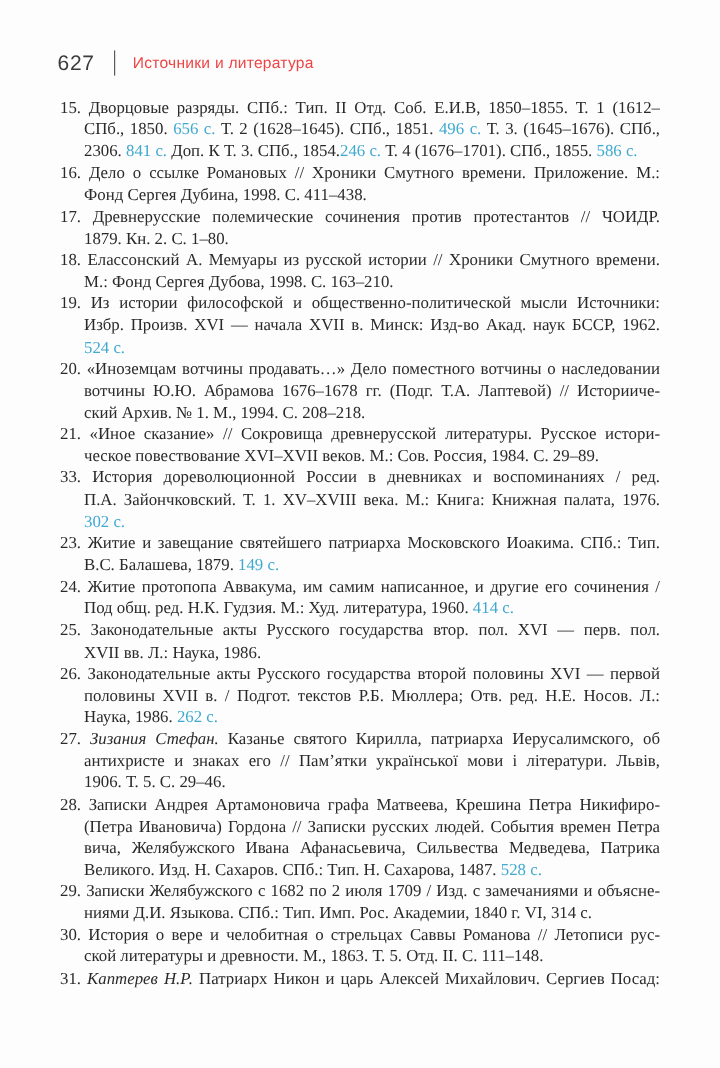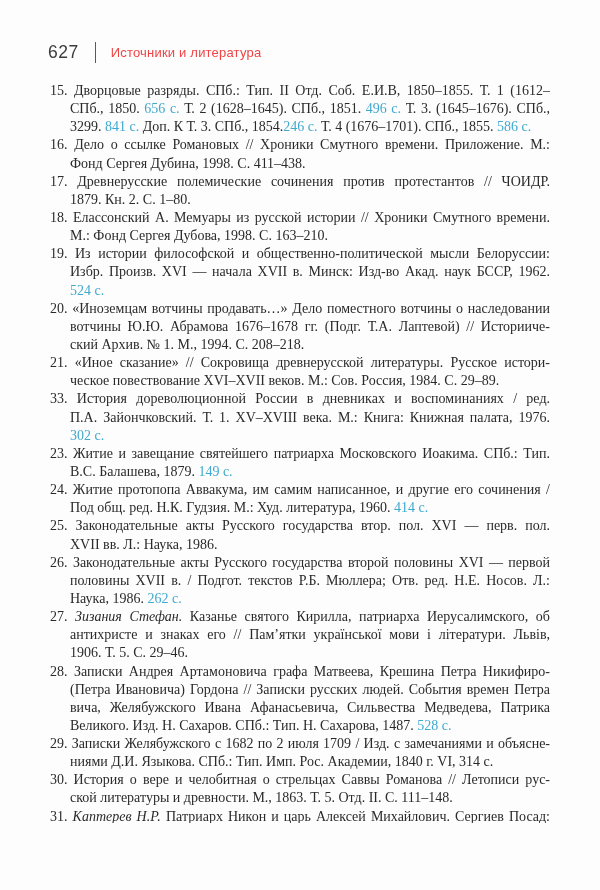--- a/index.html
+++ b/index.html
@@ -65,36 +65,36 @@
 <div class="page">
   <div class="header">
     <span class="pagenum">627</span>
     <span class="hdivider"></span>
     <span class="section">Источники и литература</span>
   </div>
   <div class="biblist" id="biblist">
       <div class="entry">
         <div class="line"><span class="num">15.</span> <span class="tx">Дворцовые разряды. СПб.: Тип. II Отд. Соб. Е.И.В, 1850–1855. Т. 1 (1612–1628).</span></div>
         <div class="line cont"><span class="tx">СПб., 1850. </span><span class="lk">656 с.</span><span class="tx"> Т. 2 (1628–1645). СПб., 1851. </span><span class="lk">496 с.</span><span class="tx"> Т. 3. (1645–1676). СПб.,</span></div>
-        <div class="line cont last"><span class="tx">3299. </span><span class="lk">841 с.</span><span class="tx"> Доп. К Т. 3. СПб., 1854.</span><span class="lk">246 с.</span><span class="tx"> Т. 4 (1676–1701). СПб., 1855. </span><span class="lk">586 с.</span></div>
+        <div class="line cont last"><span class="tx">2306. </span><span class="lk">841 с.</span><span class="tx"> Доп. К Т. 3. СПб., 1854.</span><span class="lk">246 с.</span><span class="tx"> Т. 4 (1676–1701). СПб., 1855. </span><span class="lk">586 с.</span></div>
       </div>
       <div class="entry">
         <div class="line"><span class="num">16.</span> <span class="tx">Дело о ссылке Романовых // Хроники Смутного времени. Приложение. М.:</span></div>
         <div class="line cont last"><span class="tx">Фонд Сергея Дубина, 1998. С. 411–438.</span></div>
       </div>
       <div class="entry">
         <div class="line"><span class="num">17.</span> <span class="tx">Древнерусские полемические сочинения против протестантов // ЧОИДР.</span></div>
         <div class="line cont last"><span class="tx">1879. Кн. 2. С. 1–80.</span></div>
       </div>
       <div class="entry">
         <div class="line"><span class="num">18.</span> <span class="tx">Елассонский А. Мемуары из русской истории // Хроники Смутного времени.</span></div>
         <div class="line cont last"><span class="tx">М.: Фонд Сергея Дубова, 1998. С. 163–210.</span></div>
       </div>
       <div class="entry">
-        <div class="line"><span class="num">19.</span> <span class="tx">Из истории философской и общественно-политической мысли Белоруссии:</span></div>
+        <div class="line"><span class="num">19.</span> <span class="tx">Из истории философской и общественно-политической мысли Источники:</span></div>
         <div class="line cont"><span class="tx">Избр. Произв. XVI — начала XVII в. Минск: Изд-во Акад. наук БССР, 1962.</span></div>
         <div class="line cont last"><span class="lk">524 с.</span></div>
       </div>
       <div class="entry">
         <div class="line"><span class="num">20.</span> <span class="tx">«Иноземцам вотчины продавать…» Дело поместного вотчины о наследовании</span></div>
         <div class="line cont"><span class="tx">вотчины Ю.Ю. Абрамова 1676–1678 гг. (Подг. Т.А. Лаптевой) // Историиче-</span></div>
         <div class="line cont last"><span class="tx">ский Архив. № 1. М., 1994. С. 208–218.</span></div>
       </div>
       <div class="entry">
         <div class="line"><span class="num">21.</span> <span class="tx">«Иное сказание» // Сокровища древнерусской литературы. Русское истори-</span></div>

